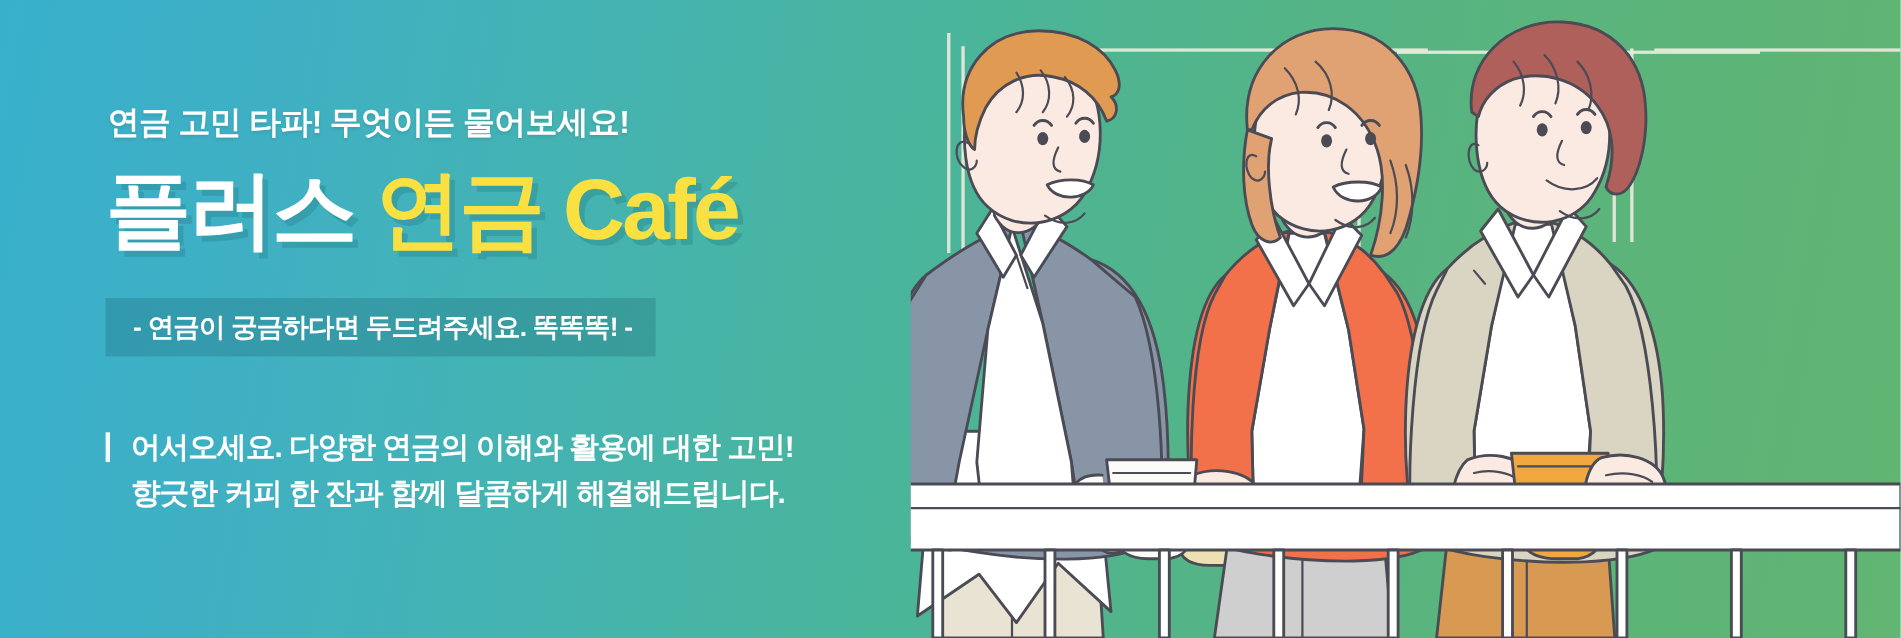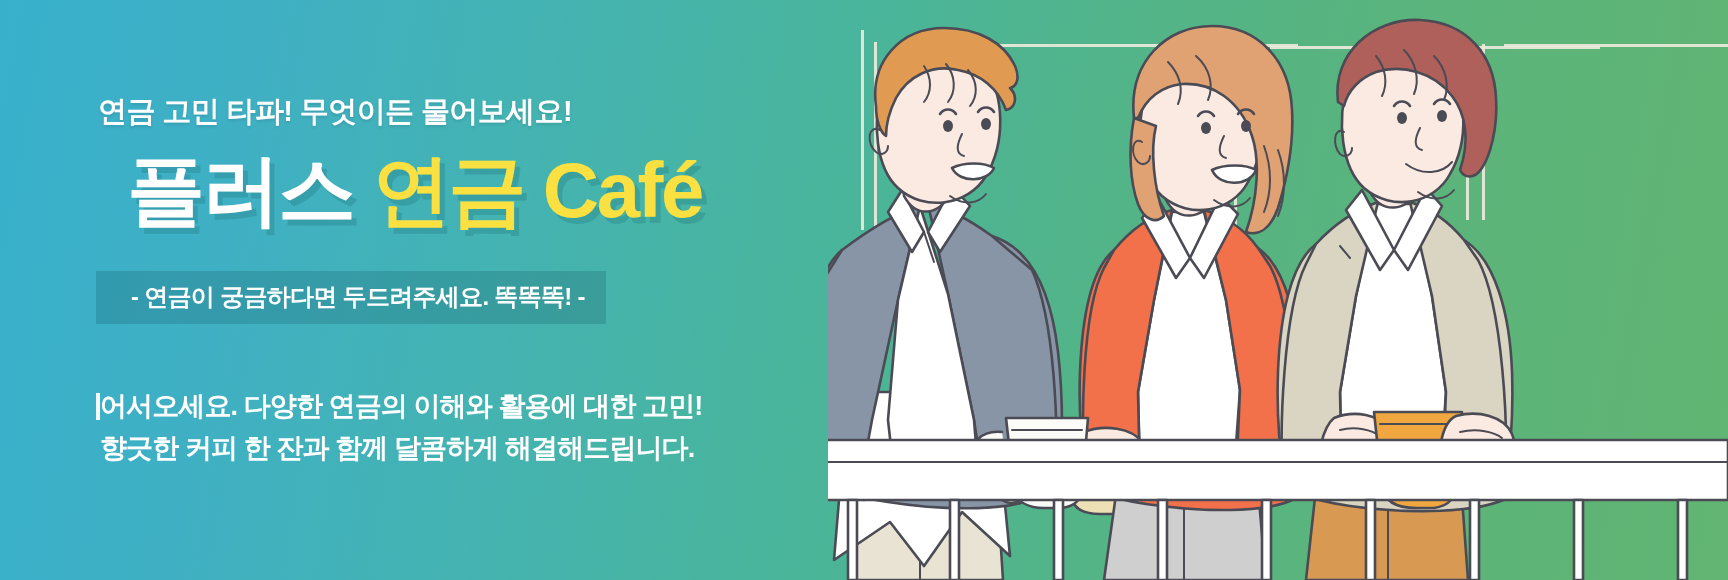--- a/index.html
+++ b/index.html
@@ -60,51 +60,51 @@
 
   .headline {
     position: absolute;
     top: 150px;
     left: 0;
     font-size: 78px;
     line-height: 1.05;
     font-weight: bold;
     letter-spacing: -2.5px;
     white-space: nowrap;
-    margin-left: 31px;
   }
   .headline .w {
     color: #ffffff;
     text-shadow: 5px 6px 0 rgba(30,110,120,.28);
   }
   .headline .y {
     color: #fae141;
     text-shadow: 5px 6px 0 rgba(30,110,120,.28);
   }
 
   .badge {
     position: absolute;
     top: 271px;
     left: 0;
     display: inline-block;
-    padding: 10px 21px 11px 35px;
+    padding: 10px 21px 11px 25px;
     background: rgba(22,92,104,.26);
     color: #ffffff;
     font-size: 24px;
     font-weight: bold;
     letter-spacing: -0.7px;
     white-space: nowrap;
   }
 
   .body-copy {
     position: absolute;
     top: 386px;
     left: 0;
     display: flex;
     align-items: flex-start;
+    gap: 19px;
   }
   .body-marker {
     width: 4px;
     height: 27px;
     background: #ffffff;
     margin-top: 7px;
     flex: none;
     opacity: .95;
   }
   .body-lines {

